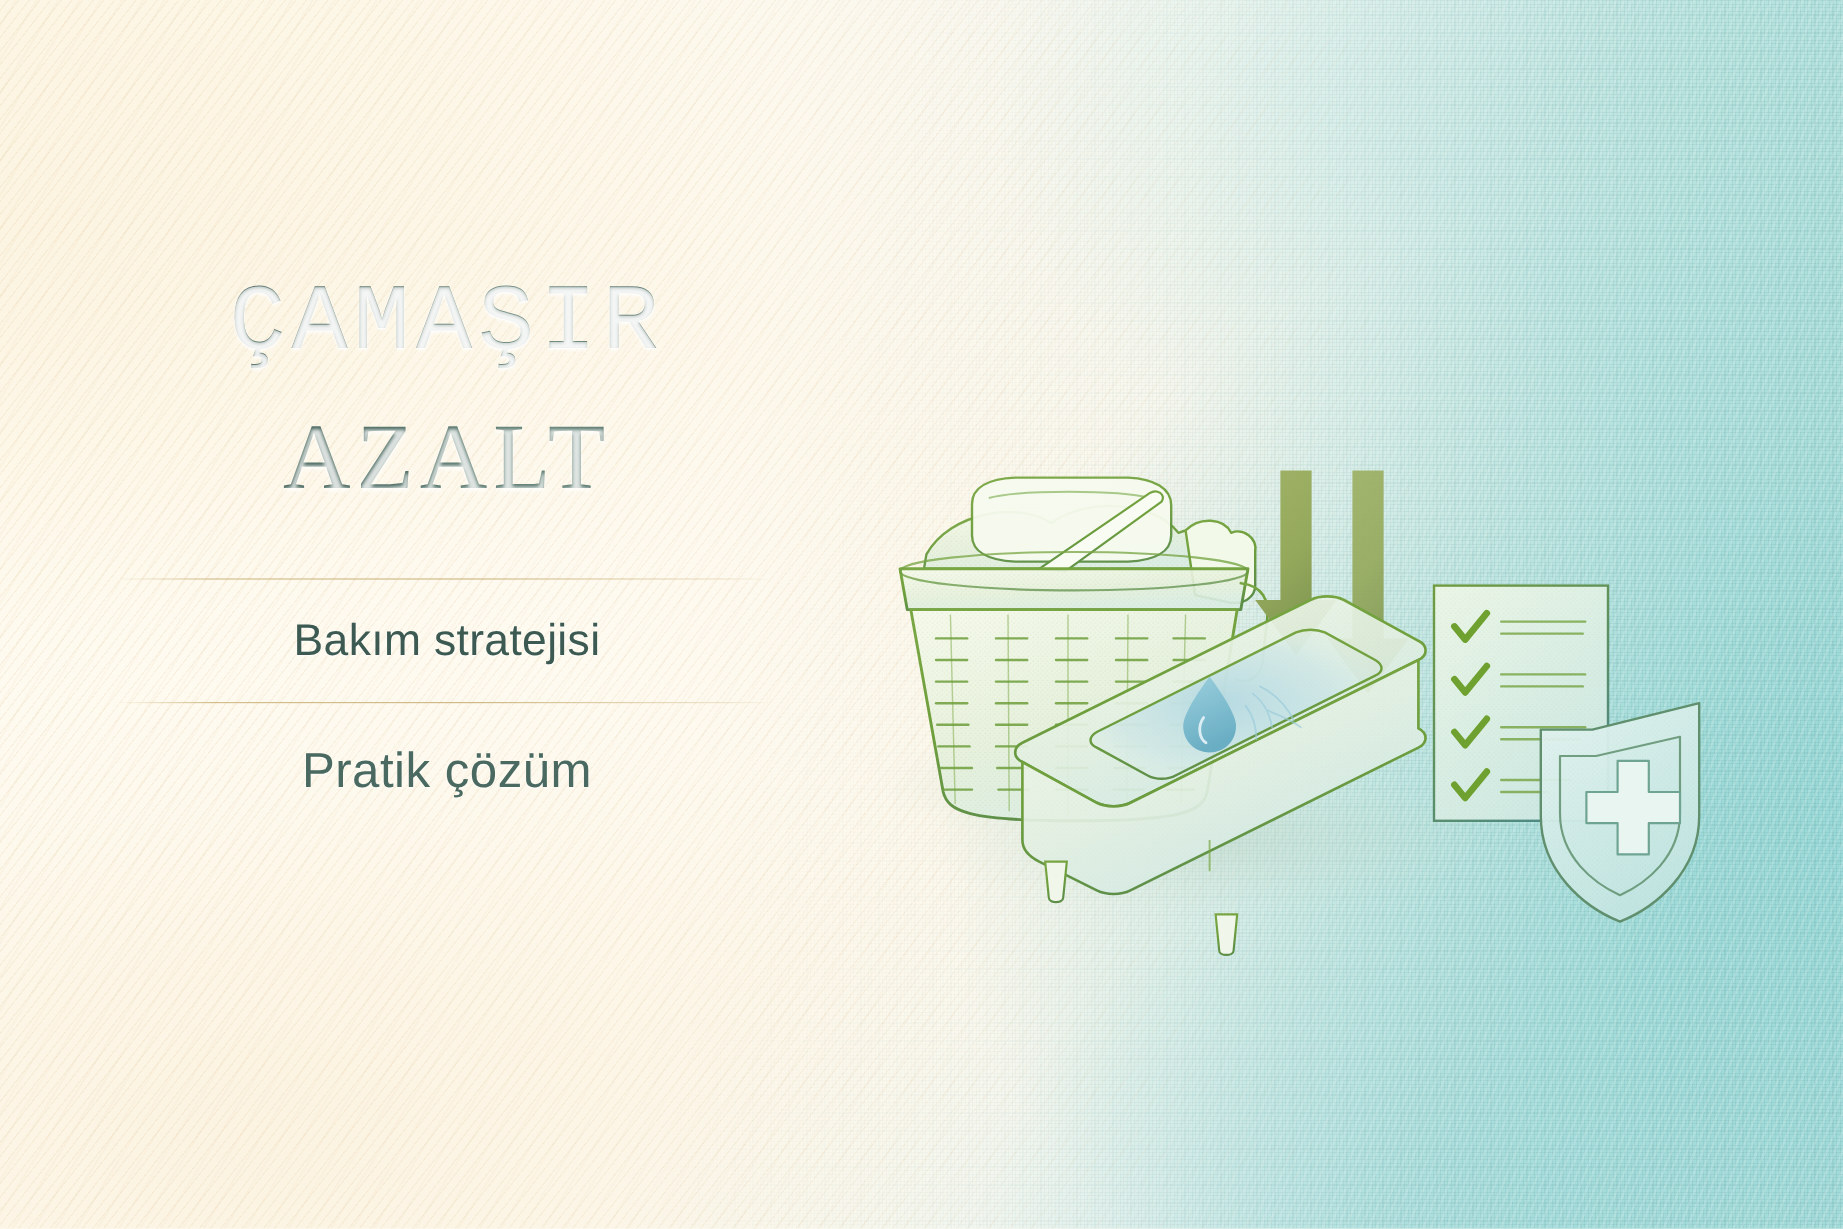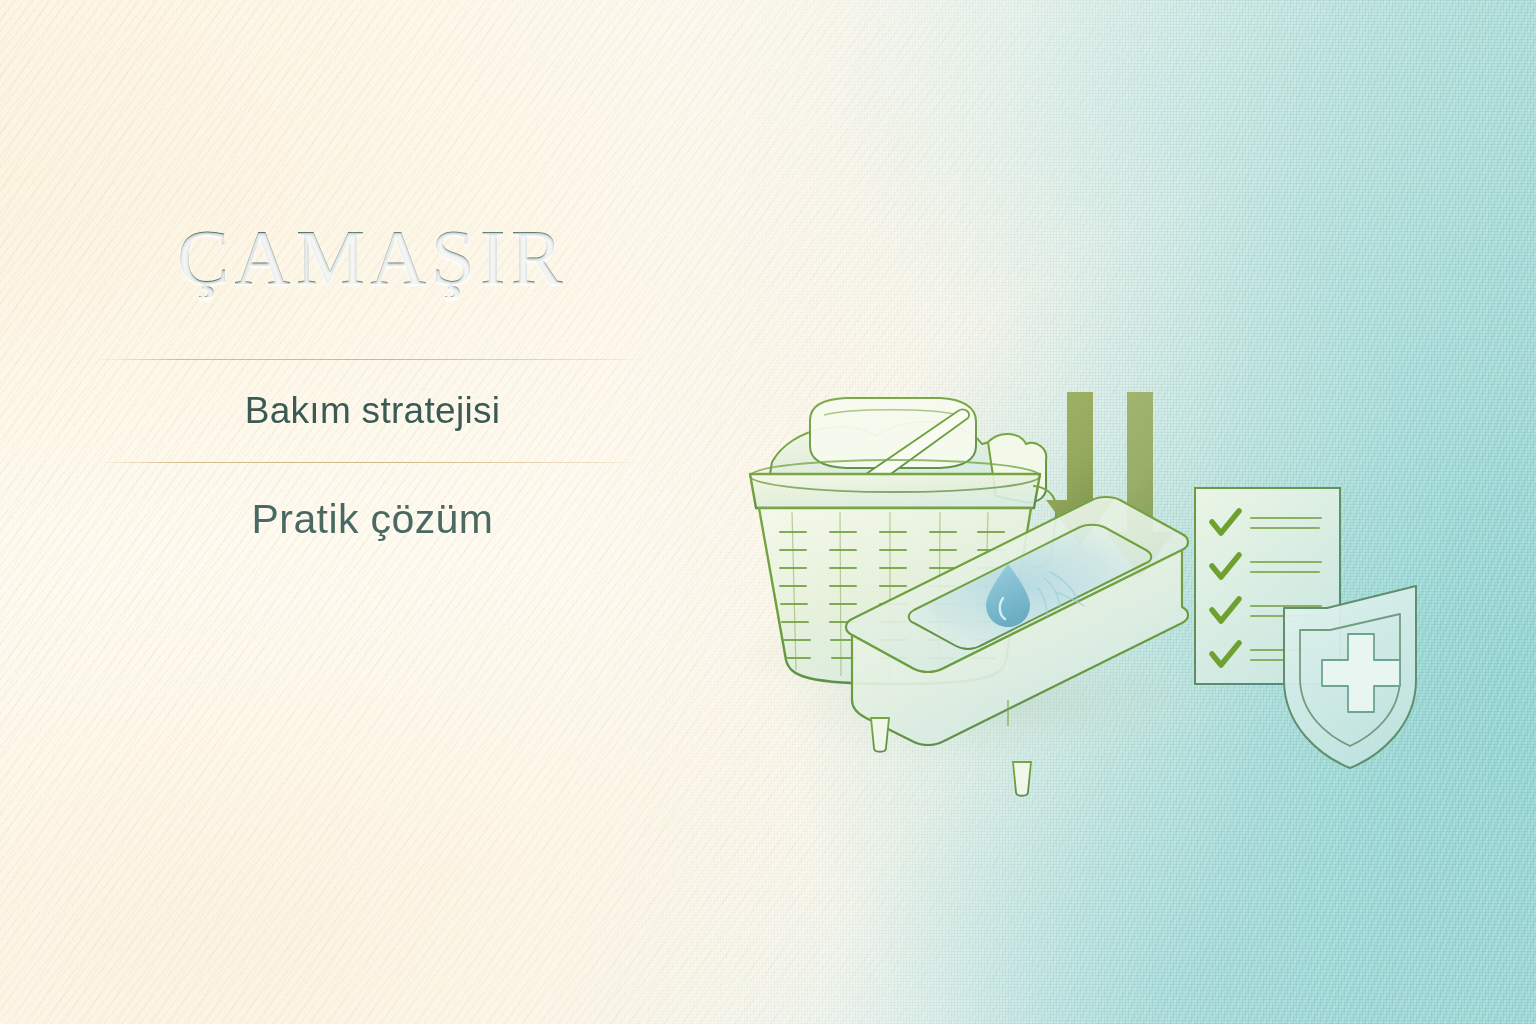--- a/index.html
+++ b/index.html
@@ -79,27 +79,27 @@
     -webkit-mask-image:linear-gradient(100deg, rgba(0,0,0,0) 45%, rgba(0,0,0,.6) 75%, rgba(0,0,0,.7) 100%);
             mask-image:linear-gradient(100deg, rgba(0,0,0,0) 45%, rgba(0,0,0,.6) 75%, rgba(0,0,0,.7) 100%);
   }
 
   
   .text-block{
     position:absolute;left:100px;top:215px;width:545px;
     text-align:center;
   }
   .title-main{
-    font-family:Liberation Serif, serif;
+    font-family:Liberation Mono, monospace;
     font-weight:400;
     font-size:78px;
     line-height:1.02;
     letter-spacing:5px;
     color:#3f5c55;
-    margin:2px;
+    margin:16px;
     text-shadow:0 2px 3px rgba(255,255,255,.85), 0 1px 0 rgba(255,255,255,.6);
     background:linear-gradient(95deg,#3d5a52 0%,#47655c 35%,#5b7a70 60%,#3f5c55 100%);
     -webkit-background-clip:text;background-clip:text;
     -webkit-text-fill-color:transparent;
   }
   .title-line2{
     font-family:"Liberation Serif", "DejaVu Serif", serif;
     font-weight:400;
     font-size:78px;
     line-height:1.02;
@@ -151,20 +151,21 @@
   <div class="bg-base"></div>
   <div class="bg-teal-bloom"></div>
   <div class="bg-cream-bloom"></div>
   <div class="tex-diag"></div>
   <div class="tex-diag2"></div>
   <div class="tex-weave"></div>
   <div class="tex-weave-soft"></div>
 
   <div class="text-block">
     <h1 class="title-main">ÇAMAŞIR</h1>
+    <h1 class="title-line2">AZALT</h1>
     <div class="rule rule-top"></div>
     <p class="subtitle">Bakım stratejisi</p>
     <div class="rule rule-bot"></div>
     <p class="tagline">Pratik çözüm</p>
   </div>
 
   <div class="illus">
     <svg viewBox="0 0 770 430" xmlns="http://www.w3.org/2000/svg" aria-hidden="true">
       <defs>
         <linearGradient id="gLine" x1="0" y1="0" x2="0.3" y2="1">

